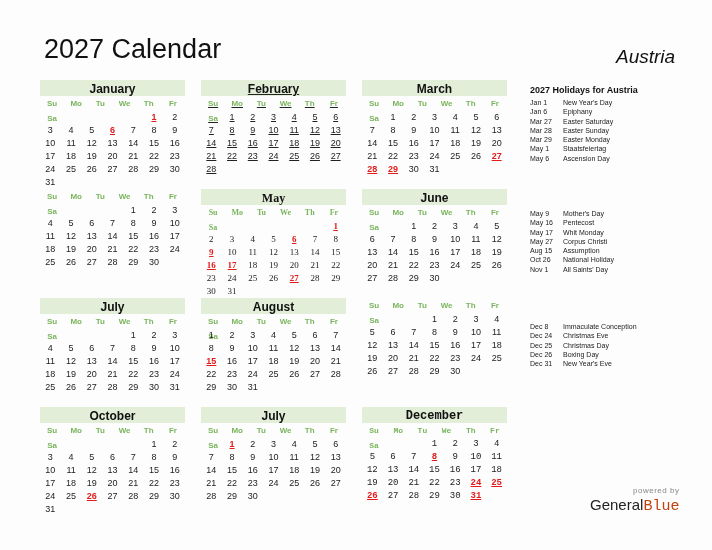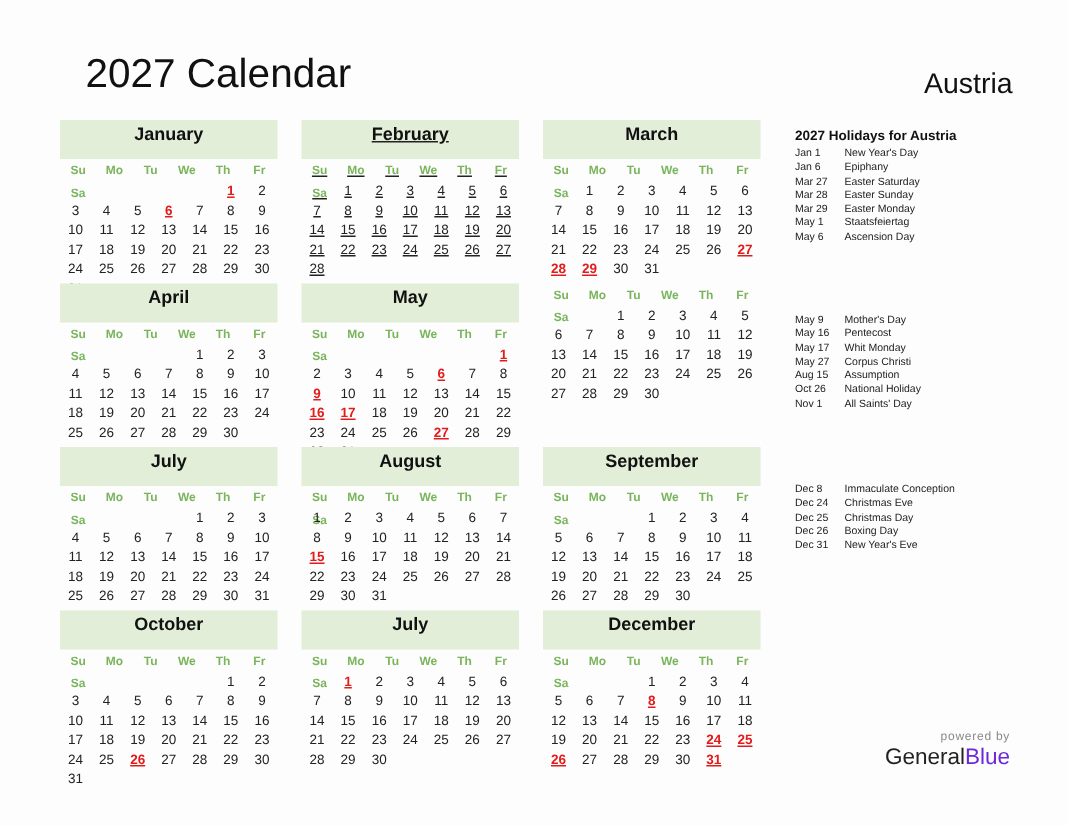--- a/index.html
+++ b/index.html
@@ -1,36 +1,36 @@
 <!DOCTYPE html>
 <html><head>
 <meta charset="utf-8">
 <style>
   html, body { margin:0; padding:0; }
   body {
     width:712px; height:550px; background:#fdfdfd; position:relative; overflow:hidden;
     font-family:"Liberation Sans", sans-serif; color:#222;
   }
-  .title { position:absolute; left:44px; top:34px; font-size:27px; color:#111;margin-left:13px; }
-  .country { position:absolute; left:616px; top:46px; font-size:19px; color:#111; }
+  .title { position:absolute; left:44px; top:34px; font-size:27px; color:#111; }
+  .country { position:absolute; left:616px; top:46px; font-size:19px; color:#111;font-style:italic; }
   .month { position:absolute; width:145px; }
-  .mhead { height:26px; background:#e2eed8; text-align:center; font-weight:bold; font-size:12px; line-height:18px; color:#111; }
+  .mhead { height:16px; background:#e2eed8; text-align:center; font-weight:bold; font-size:12px; line-height:18px; color:#111; }
   .dow { display:grid; grid-template-columns:repeat(6,1fr); height:15px; }
   .dow span { text-align:center; font-size:8px; color:#7ab55c; font-weight:bold; line-height:15px; }
   .days { display:grid; grid-template-columns:repeat(7,1fr); grid-auto-rows:13px; }
   .days span { text-align:center; font-size:9px; line-height:13px; color:#222; }
   .days span.hol { color:#e21b1b; font-weight:bold; text-decoration:underline; }
   .hol-title { position:absolute; left:530px; top:85px; font-size:9px; font-weight:bold; color:#111; }
   .hol-list { position:absolute; left:530px; font-size:7px; color:#222; }
   .hol-row { display:flex; height:9.3px; line-height:9.3px; }
   .hol-row .d { width:33px; }
   .brand { position:absolute; left:590px; top:486px; text-align:right; }
   .brand .pb { font-size:8px; color:#888; letter-spacing:0.5px; }
   .brand .gb { font-size:15px; color:#222; margin-top:1px; }
-  .brand .gb .b { color:#6d28d9; }
+  .brand .gb .b { color:#c2410c;font-family:Liberation Mono, monospace; }
 </style>
 </head>
 <body>
 
 <div class="title">2027 Calendar</div>
 <div class="country">Austria</div>
 
 <div id="months">
     <div class="month" style="left: 40px; top: 80px;">
       <div class="mhead">January</div>
@@ -165,68 +165,67 @@
         <span>25</span>
         <span>26</span>
         <span class="hol">27</span>
         <span class="hol">28</span>
         <span class="hol">29</span>
         <span>30</span>
         <span>31</span>
       </div>
     </div>
     <div class="month" style="left: 40px; top: 189px;">
-      <div class="mhead">April</div>
-      <div class="dow">
-        <span>Su</span>
-        <span>Mo</span>
-        <span>Tu</span>
-        <span>We</span>
-        <span>Th</span>
-        <span>Fr</span>
-        <span>Sa</span>
-      </div>
-      <div class="days">
-        <span></span>
-        <span></span>
-        <span></span>
-        <span></span>
-        <span>1</span>
-        <span>2</span>
-        <span>3</span>
-        <span>4</span>
-        <span>5</span>
-        <span>6</span>
-        <span>7</span>
-        <span>8</span>
-        <span>9</span>
-        <span>10</span>
-        <span>11</span>
-        <span>12</span>
-        <span>13</span>
-        <span>14</span>
-        <span>15</span>
-        <span>16</span>
-        <span>17</span>
-        <span>18</span>
-        <span>19</span>
-        <span>20</span>
-        <span>21</span>
-        <span>22</span>
-        <span>23</span>
-        <span>24</span>
-        <span>25</span>
-        <span>26</span>
-        <span>27</span>
-        <span>28</span>
-        <span>29</span>
-        <span>30</span>
-      </div>
-    </div>
-    <div class="month" style="left: 201px; top: 189px;">
+      <div class="dow">
+        <span>Su</span>
+        <span>Mo</span>
+        <span>Tu</span>
+        <span>We</span>
+        <span>Th</span>
+        <span>Fr</span>
+        <span>Sa</span>
+      </div>
+      <div class="days">
+        <span></span>
+        <span></span>
+        <span></span>
+        <span></span>
+        <span>1</span>
+        <span>2</span>
+        <span>3</span>
+        <span>4</span>
+        <span>5</span>
+        <span>6</span>
+        <span>7</span>
+        <span>8</span>
+        <span>9</span>
+        <span>10</span>
+        <span>11</span>
+        <span>12</span>
+        <span>13</span>
+        <span>14</span>
+        <span>15</span>
+        <span>16</span>
+        <span>17</span>
+        <span>18</span>
+        <span>19</span>
+        <span>20</span>
+        <span>21</span>
+        <span>22</span>
+        <span>23</span>
+        <span>24</span>
+        <span>25</span>
+        <span>26</span>
+        <span>27</span>
+        <span>28</span>
+        <span>29</span>
+        <span>30</span>
+      </div>
+    </div>
+    <div class="month" style="left: 201px; top: 189px; font-family: Liberation Serif, serif;">
       <div class="mhead">May</div>
       <div class="dow">
         <span>Su</span>
         <span>Mo</span>
         <span>Tu</span>
         <span>We</span>
         <span>Th</span>
         <span>Fr</span>
         <span>Sa</span>
       </div>
@@ -264,20 +263,21 @@
         <span>25</span>
         <span>26</span>
         <span class="hol">27</span>
         <span>28</span>
         <span>29</span>
         <span>30</span>
         <span>31</span>
       </div>
     </div>
     <div class="month" style="left: 362px; top: 189px;">
+      <div class="mhead">June</div>
       <div class="dow">
         <span>Su</span>
         <span>Mo</span>
         <span>Tu</span>
         <span>We</span>
         <span>Th</span>
         <span>Fr</span>
         <span>Sa</span>
       </div>
       <div class="days">
@@ -403,21 +403,20 @@
         <span>25</span>
         <span>26</span>
         <span>27</span>
         <span>28</span>
         <span>29</span>
         <span>30</span>
         <span>31</span>
       </div>
     </div>
     <div class="month" style="left: 362px; top: 298px;">
-      <div class="mhead">September</div>
       <div class="dow">
         <span>Su</span>
         <span>Mo</span>
         <span>Tu</span>
         <span>We</span>
         <span>Th</span>
         <span>Fr</span>
         <span>Sa</span>
       </div>
       <div class="days">
@@ -544,21 +543,21 @@
         <span>23</span>
         <span>24</span>
         <span>25</span>
         <span>26</span>
         <span>27</span>
         <span>28</span>
         <span>29</span>
         <span>30</span>
       </div>
     </div>
-    <div class="month" style="left: 362px; top: 407px;">
+    <div class="month" style="left: 362px; top: 407px; font-family: Liberation Mono, monospace;">
       <div class="mhead">December</div>
       <div class="dow">
         <span>Su</span>
         <span>Mo</span>
         <span>Tu</span>
         <span>We</span>
         <span>Th</span>
         <span>Fr</span>
         <span>Sa</span>
       </div>

